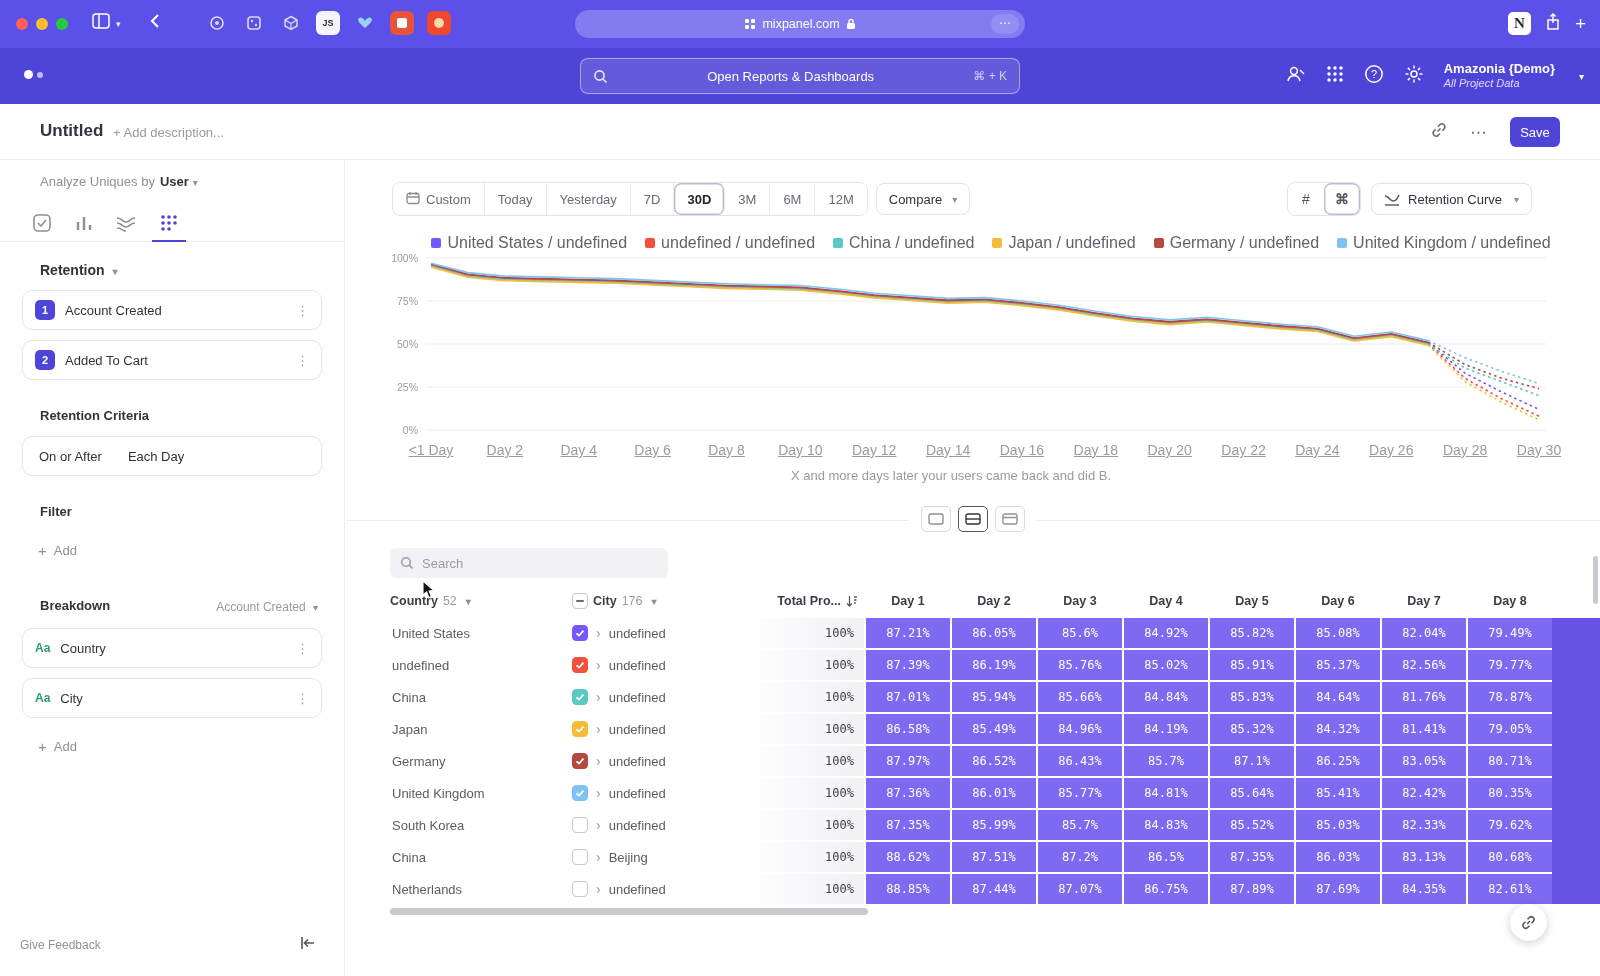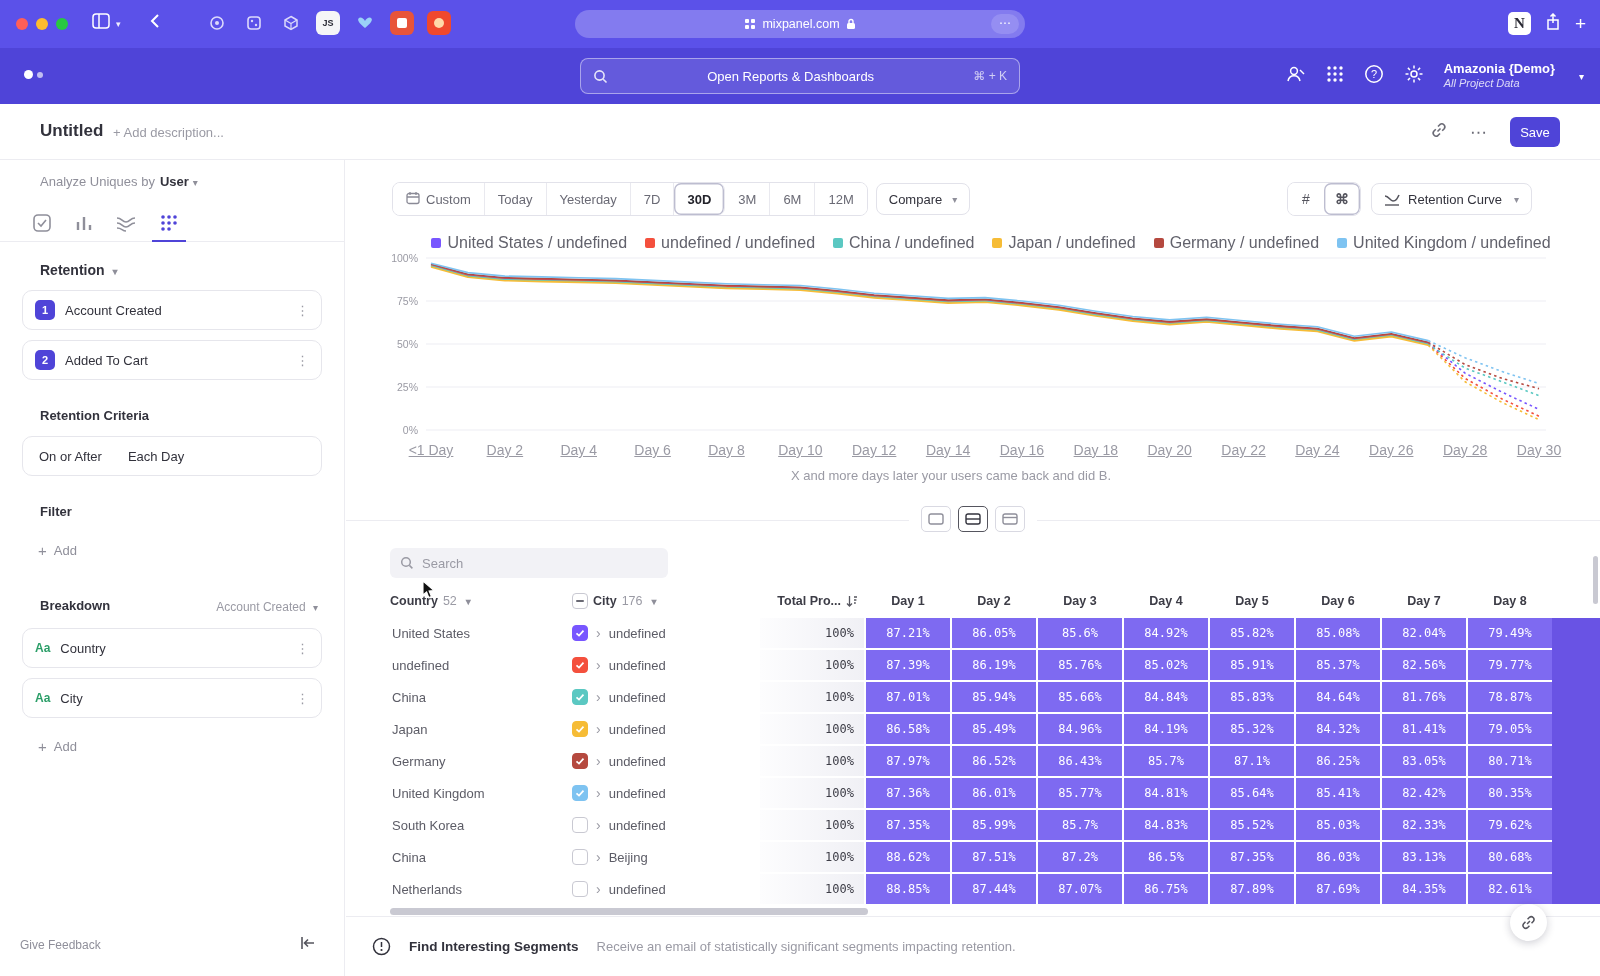--- a/index.html
+++ b/index.html
@@ -769,29 +769,20 @@
         <div class="td day">84.35%</div>
         <div class="td day">82.61%</div>
         <div class="td day ghost"></div>
       </div>
     </div>
 
   <div class="abs" style="left:1206px;top:458px;width:48px;height:286px;background:#6953e4"></div>
 
   <div class="hscroll"></div>
 
-  <div class="main-footer">
-    <svg width="19" height="19" viewBox="0 0 19 19">
-        <circle cx="9.5" cy="9.5" r="8" fill="none" stroke="#32323c" stroke-width="1.5"></circle>
-        <path d="M9.5 5v5" stroke="#32323c" stroke-width="1.5"></path>
-        <circle cx="9.5" cy="13" r="1.1" fill="#32323c"></circle>
-      </svg>
-    <span class="mf-title">Find Interesting Segments</span>
-    <span class="mf-sub">Receive an email of statistically significant segments impacting retention.</span>
-  </div>
 </div>
 
 <div class="fab">
   <svg width="17" height="17" viewBox="0 0 18 18">
       <path d="M7.5 10.5 10.5 7.5" stroke="#55555e" stroke-width="1.6"></path>
       <path d="M8 5.5 10 3.5a3 3 0 0 1 4.2 4.2l-2 2" fill="none" stroke="#55555e" stroke-width="1.6"></path>
       <path d="M10 12.5 8 14.5a3 3 0 0 1-4.2-4.2l2-2" fill="none" stroke="#55555e" stroke-width="1.6"></path>
     </svg>
 </div>
 <div class="v-scroll"></div>

